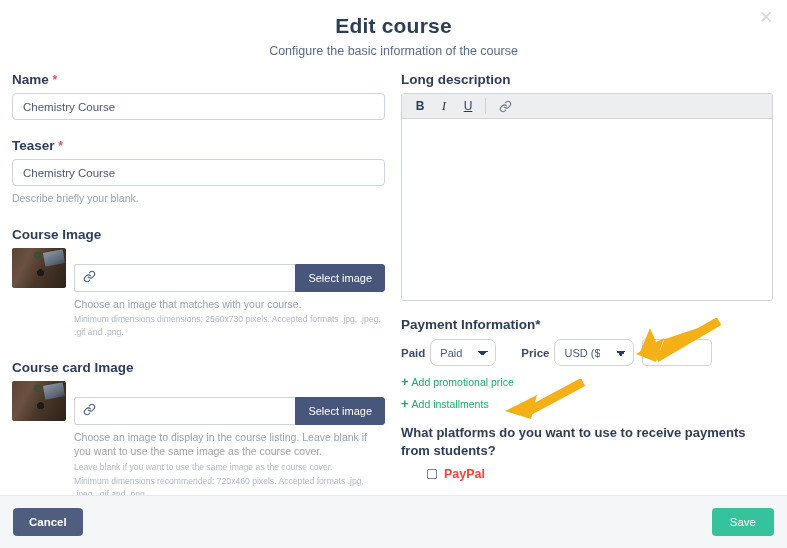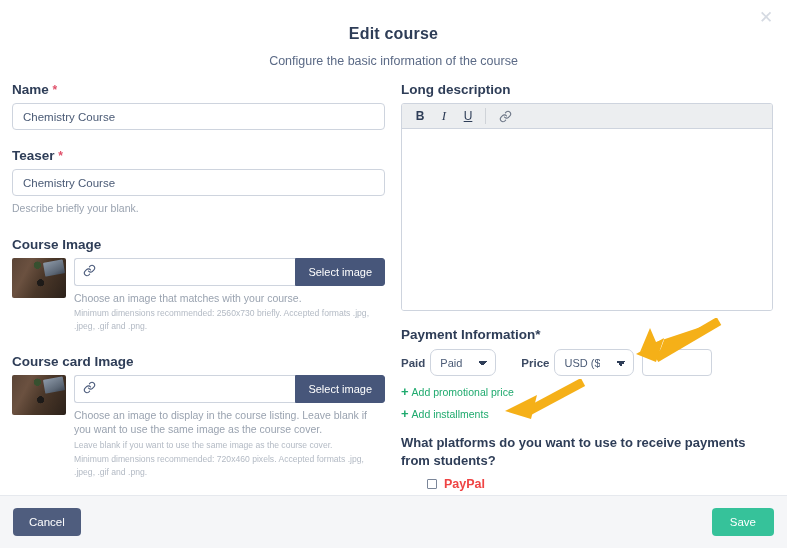--- a/index.html
+++ b/index.html
@@ -14,23 +14,23 @@
     position: relative;
     width: 787px; height: 548px;
     background: #ffffff;
     display: flex; flex-direction: column;
   }
 
   
   .header { position: relative; padding-top: 10px; flex: 0 0 auto; }
   .title {
     text-align: center;
-    font-size: 16px; font-weight: bold;
+    font-size: 21px; font-weight: bold;
     color: #2e3d57; letter-spacing: .2px;
-    margin: 11px; padding-top: 4px;
+    margin: 0; padding-top: 4px;
   }
   .subtitle {
     text-align: center;
     font-size: 12.5px; color: #5b6a86;
     margin: 6px 0 0 0;
   }
   .close-icon {
     position: absolute; top: 8px; right: 11px;
     width: 20px; height: 20px;
     color: #d5dae2; font-size: 17px; line-height: 20px;
@@ -87,21 +87,21 @@
       linear-gradient(118deg, #5a4436 0%, #6b5140 28%, #4a3729 55%, #3b2c21 78%, #2b211a 100%);
     position: relative; overflow: hidden;
   }
   .thumb::after {
     content: ""; position: absolute;
     right: 2px; top: 3px; width: 20px; height: 14px;
     background: linear-gradient(160deg, #8d99a8 0%, #5c6775 70%, #3d4653 100%);
     border-radius: 1px; transform: rotate(-10deg);
   }
   .picker { flex: 1 1 auto; }
-  .picker-input-row { display: flex; }
+  .picker-input-row { display: flex; margin-top: 16px; }
   .picker-input {
     flex: 1 1 auto; height: 28px;
     border: 1px solid #ced4de; border-right: none;
     border-radius: 3px 0 0 3px;
     background: #fff; display: flex; align-items: center;
     padding-left: 8px;
   }
   .link-icon { color: #49597a; display: block; }
   .select-image-btn {
     flex: 0 0 auto;
@@ -192,21 +192,21 @@
     background: #f5f6f8; border-top: 1px solid #e6e9ee;
     display: flex; align-items: center; justify-content: space-between;
     padding: 0 13px;
   }
   .btn {
     border: none; border-radius: 4px;
     font-size: 11.5px; cursor: pointer;
     font-family: "Liberation Sans", sans-serif;
     color: #fff;
   }
-  .btn-cancel { background: #4f5d7e; padding: 8px 16px; }
+  .btn-cancel { background: #4f5d7e; padding: 8px 16px; font-weight: bold; }
   .btn-save   { background: #36c29a; padding: 8px 18px; }
 
   
   .arrow { position: absolute; pointer-events: none; }
   #arrow-price { left: 606px; top: 318px; }
   #arrow-inst  { left: 487px; top: 379px; }
 </style>
 </head>
 <body>
 
@@ -249,21 +249,21 @@
               <span class="link-icon">
                 <svg width="13" height="13" viewBox="0 0 24 24" fill="none" stroke="currentColor" stroke-width="2" stroke-linecap="round">
                   <path d="M10 13a5 5 0 0 0 7.5.5l3-3a5 5 0 0 0-7-7l-1.7 1.7"></path>
                   <path d="M14 11a5 5 0 0 0-7.5-.5l-3 3a5 5 0 0 0 7 7l1.7-1.7"></path>
                 </svg>
               </span>
             </div>
             <button class="select-image-btn">Select image</button>
           </div>
           <p class="help">Choose an image that matches with your course.</p>
-          <p class="help-sm">Minimum dimensions recommended: 2560x730 briefly. Accepted formats .jpg, .jpeg, .gif and .png.</p>
+          <p class="help-sm">Minimum dimensions dimensions: 2560x730 pixels. Accepted formats .jpg, .jpeg, .gif and .png.</p>
         </div>
       </div>
 
       <div class="spacer-24"></div>
 
       
       <label class="field-label">Course card Image</label>
       <div class="img-row">
         <div class="thumb"></div>
         <div class="picker">

